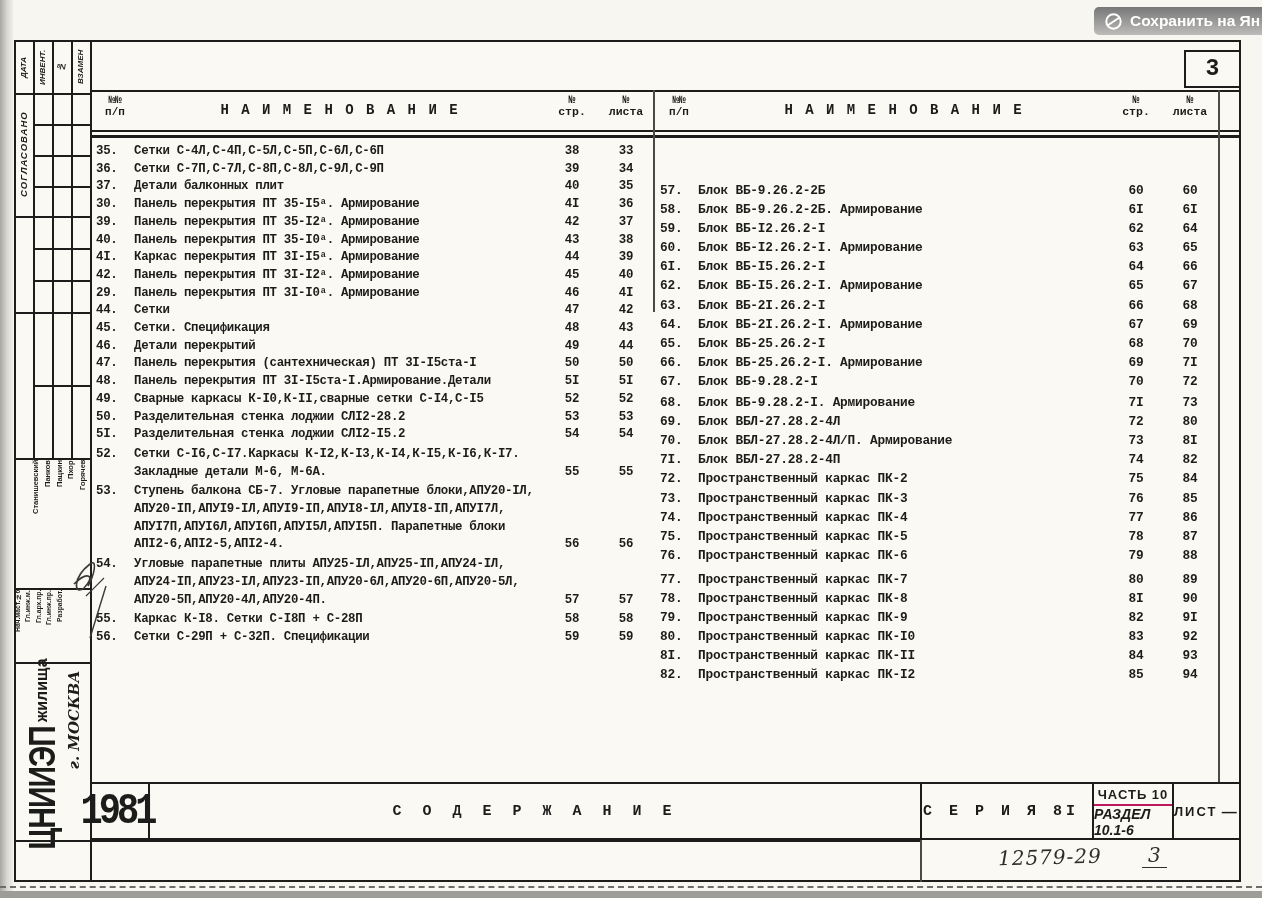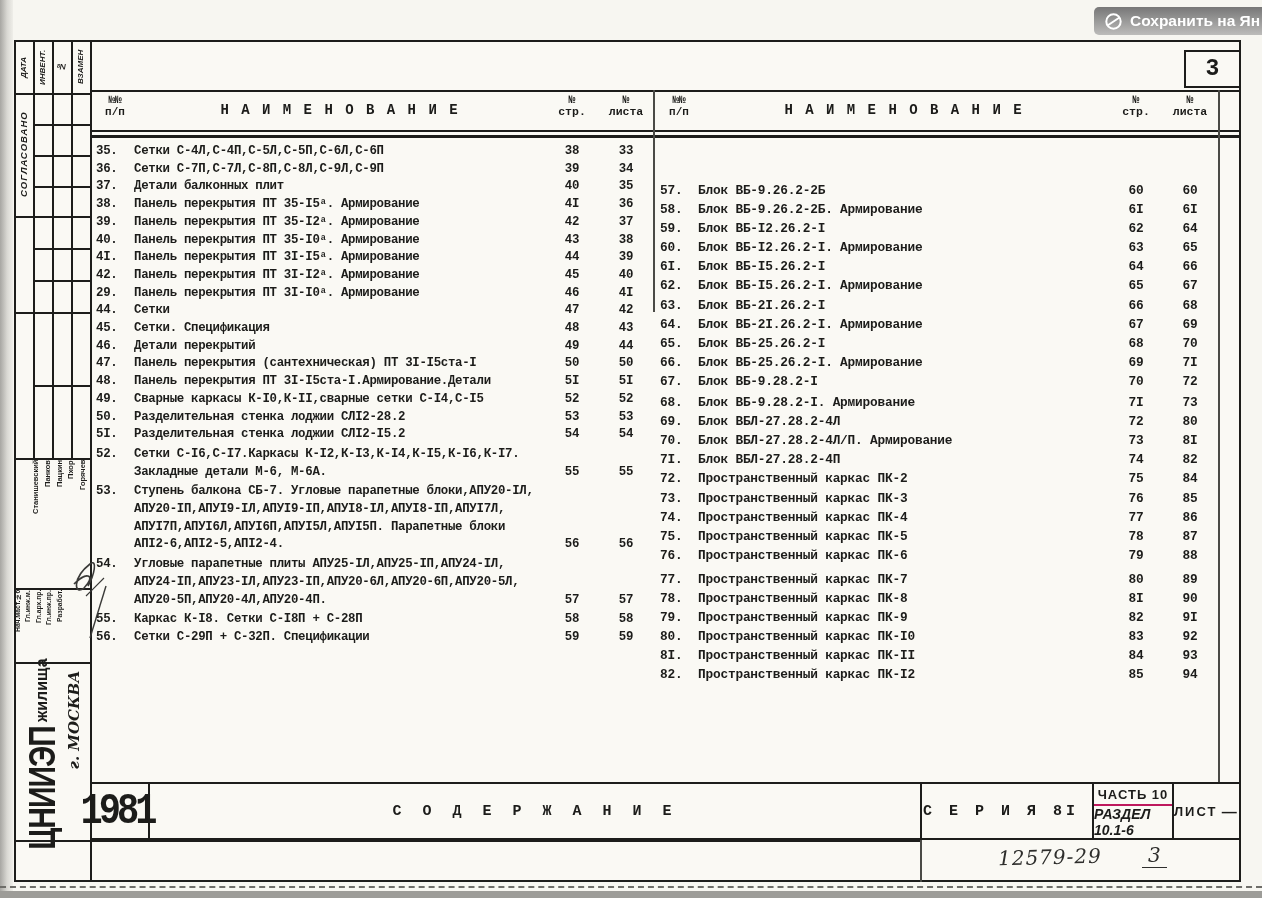--- a/index.html
+++ b/index.html
@@ -144,21 +144,21 @@
     </div>
     <div class="trow">
       <span class="tn">37.</span>
       <div class="tt">
         <div>Детали балконных плит</div>
       </div>
       <span class="tp">40</span>
       <span class="tp2">35</span>
     </div>
     <div class="trow">
-      <span class="tn">38.</span>
+      <span class="tn">30.</span>
       <div class="tt">
         <div>Панель перекрытия ПТ 35-I5ᵃ. Армирование</div>
       </div>
       <span class="tp">4I</span>
       <span class="tp2">36</span>
     </div>
     <div class="trow">
       <span class="tn">39.</span>
       <div class="tt">
         <div>Панель перекрытия ПТ 35-I2ᵃ. Армирование</div>
@@ -170,21 +170,21 @@
       <span class="tn">40.</span>
       <div class="tt">
         <div>Панель перекрытия ПТ 35-I0ᵃ. Армирование</div>
       </div>
       <span class="tp">43</span>
       <span class="tp2">38</span>
     </div>
     <div class="trow">
       <span class="tn">4I.</span>
       <div class="tt">
-        <div>Панель перекрытия ПТ 3I-I5ᵃ. Армирование</div>
+        <div>Каркас перекрытия ПТ 3I-I5ᵃ. Армирование</div>
       </div>
       <span class="tp">44</span>
       <span class="tp2">39</span>
     </div>
     <div class="trow">
       <span class="tn">42.</span>
       <div class="tt">
         <div>Панель перекрытия ПТ 3I-I2ᵃ. Армирование</div>
       </div>
       <span class="tp">45</span>

